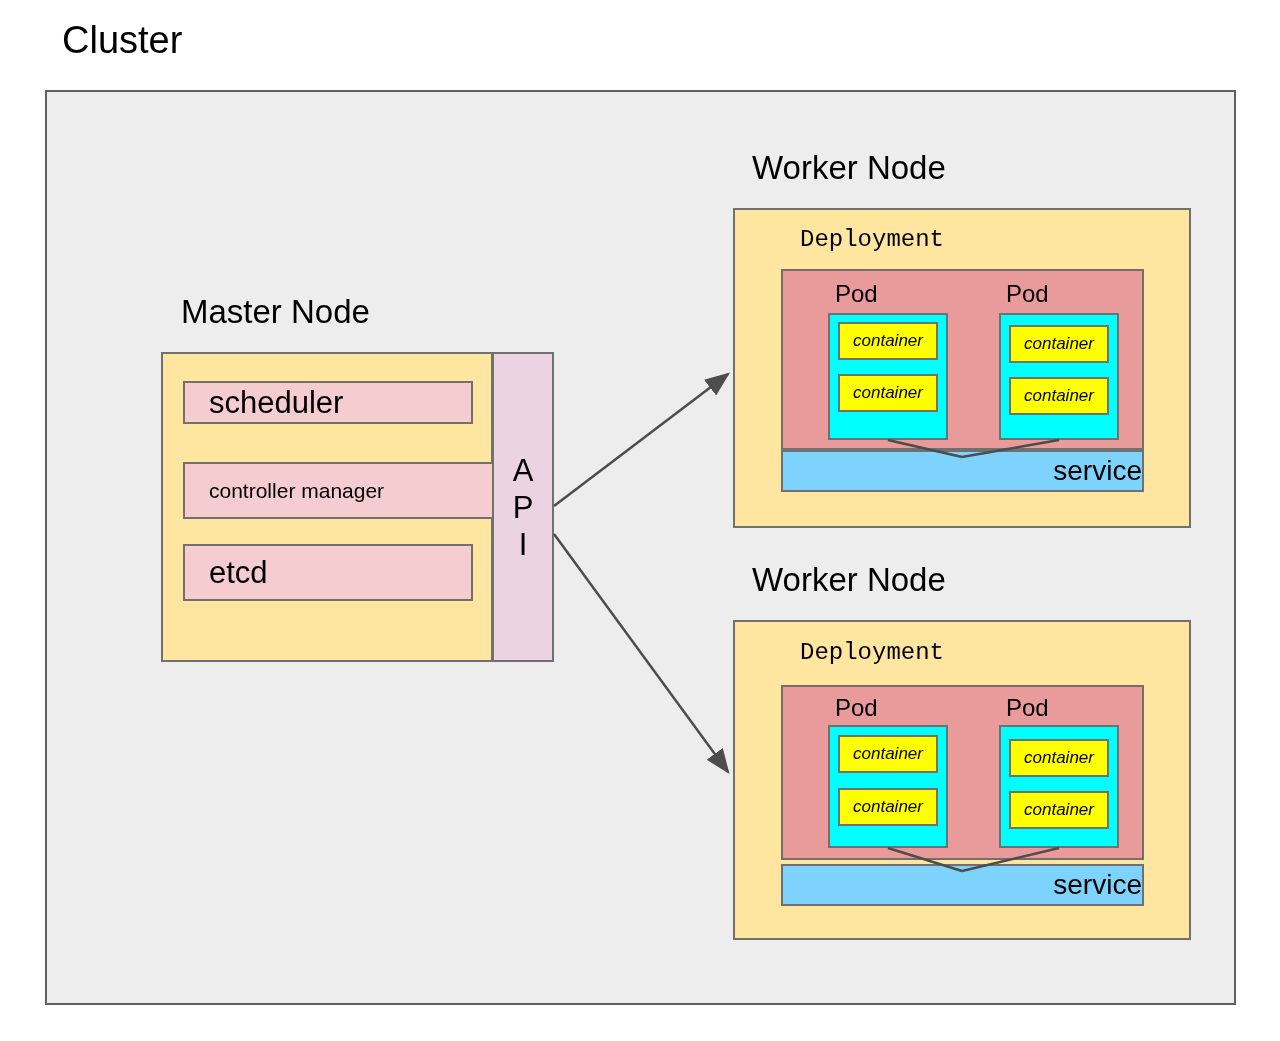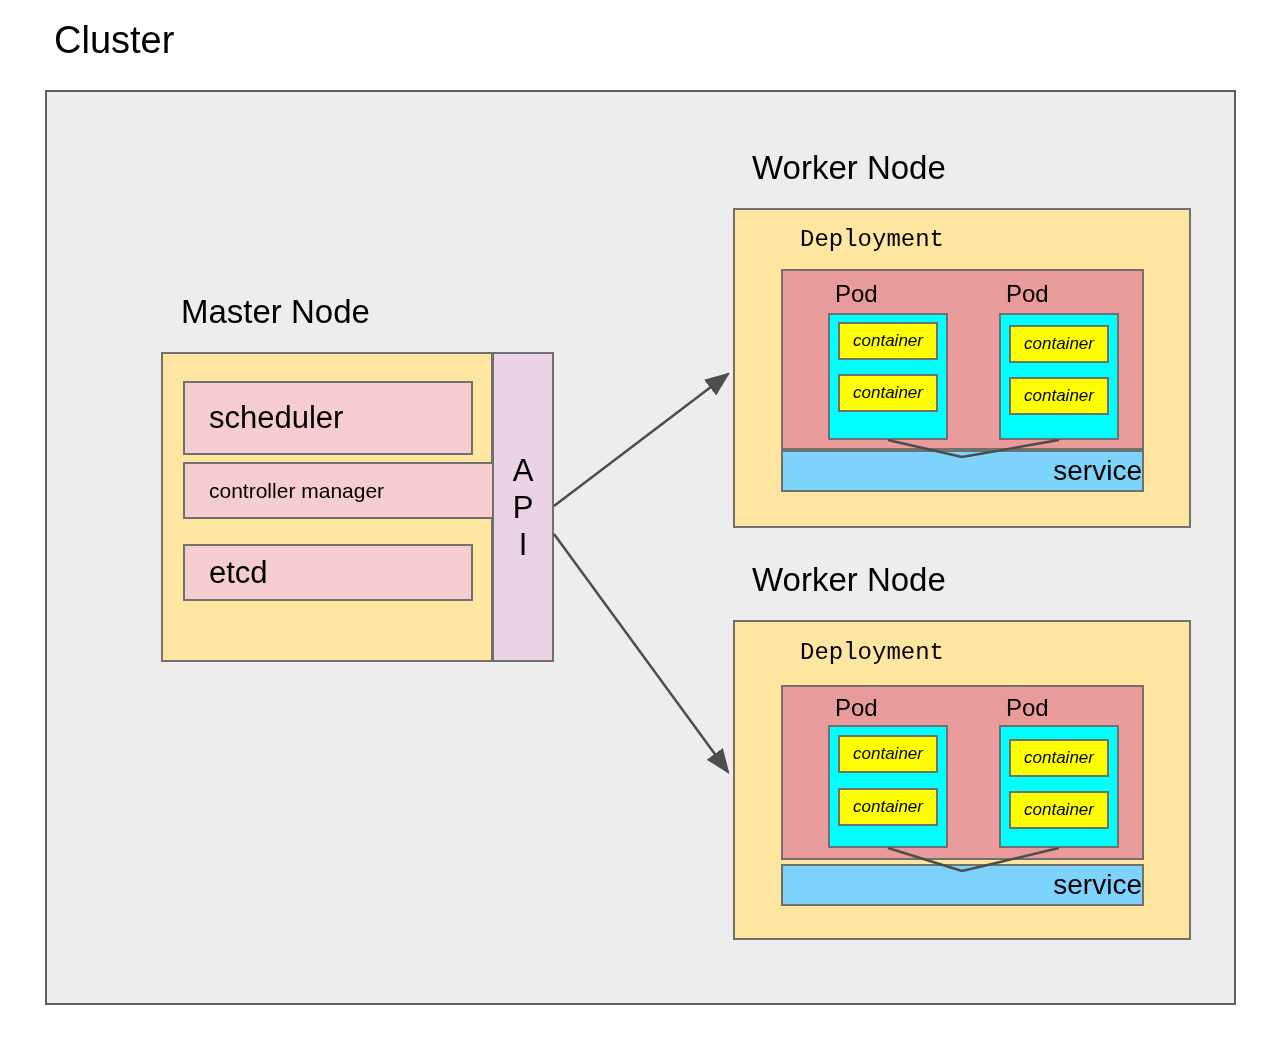--- a/index.html
+++ b/index.html
@@ -12,21 +12,21 @@
     height: 1041px;
     position: relative;
     font-family: "Liberation Sans", sans-serif;
     color: #000000;
     overflow: hidden;
   }
   .abs { position: absolute; box-sizing: border-box; }
 
   
   #cluster-title {
-    left: 54px; top: 18px;
+    left: 62px; top: 18px;
     font-size: 38px;
     line-height: 44px;
     white-space: nowrap;
   }
   #cluster-box {
     left: 45px; top: 90px;
     width: 1191px; height: 915px;
     background: #ededed;
     border: 2px solid #5f5f5f;
   }
@@ -44,21 +44,21 @@
     background: #ffe6a0;
     border: 2px solid #70706e;
   }
   .master-component {
     background: #f5cdd0;
     border: 2px solid #70706e;
     display: flex;
     align-items: center;
     padding-left: 24px;
   }
-  #comp-scheduler { left: 183px; top: 381px; width: 290px; height: 74px; font-size: 31px; }
+  #comp-scheduler { left: 183px; top: 381px; width: 290px; height: 43px; font-size: 31px; }
   #comp-controller { left: 183px; top: 462px; width: 336px; height: 57px; font-size: 21px; }
   #comp-etcd { left: 183px; top: 544px; width: 290px; height: 57px; font-size: 31px; }
 
   #api-box {
     left: 492px; top: 352px;
     width: 62px; height: 310px;
     background: #ebd3e4;
     border: 2px solid #70706e;
     display: flex;
     flex-direction: column;

